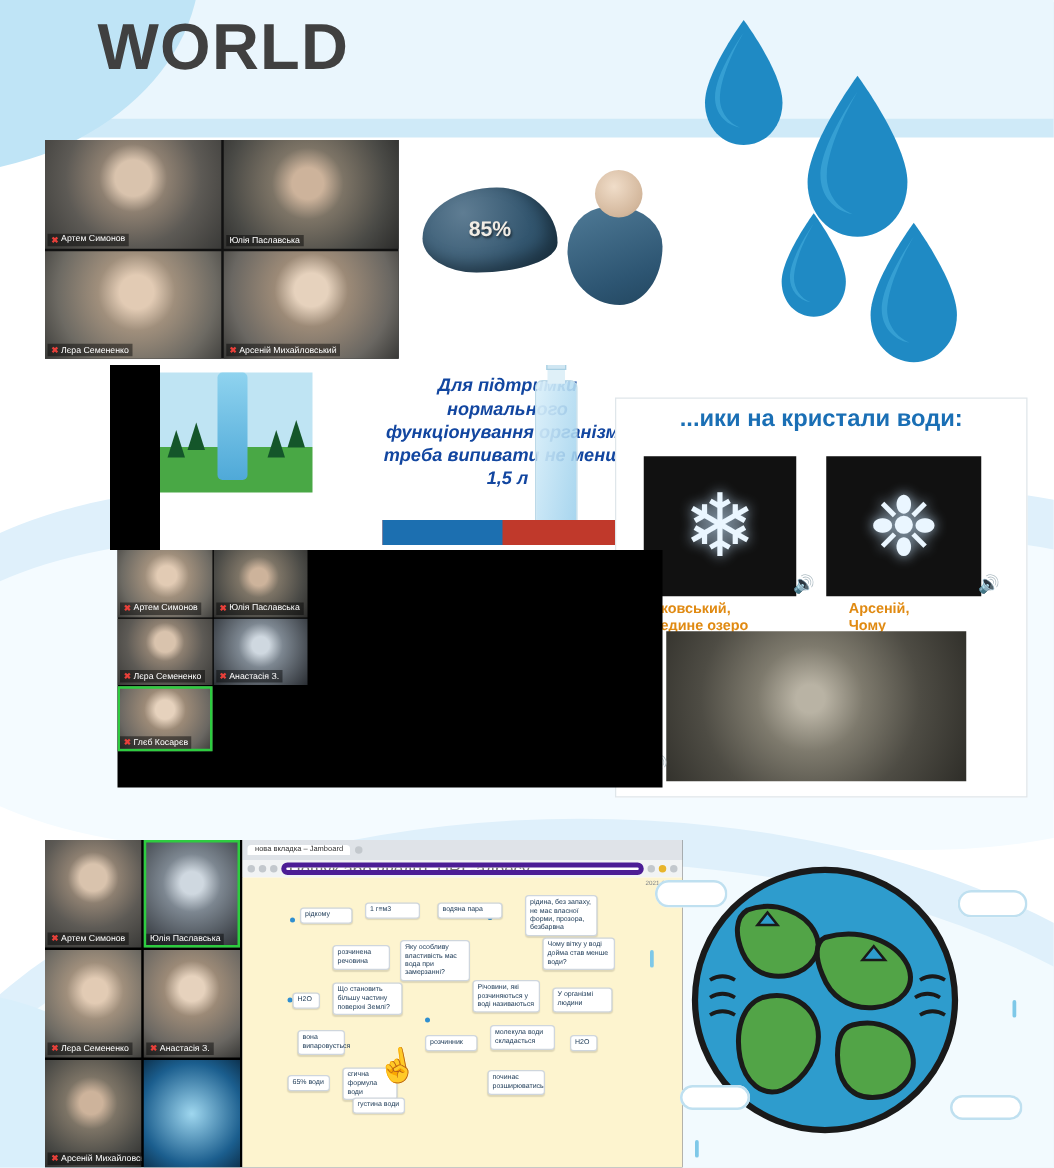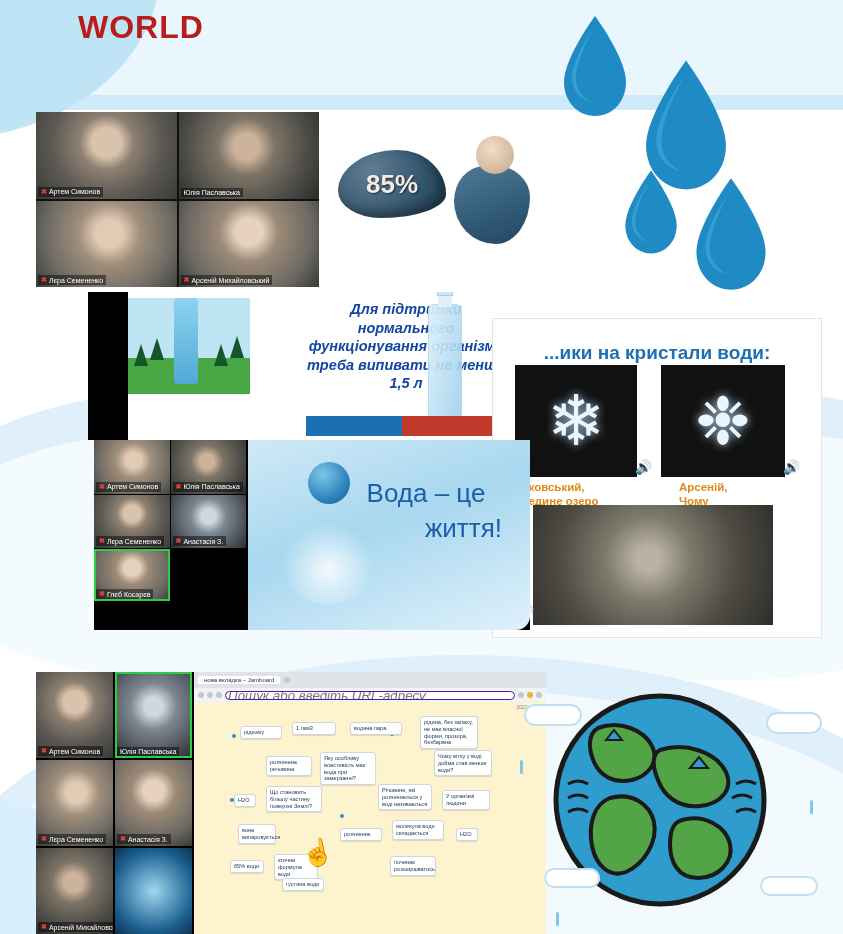--- a/index.html
+++ b/index.html
@@ -29,21 +29,21 @@
     background:#bfe4f6; border-radius:0 0 100% 0;
   }
   .corner-bl {
     position:absolute; left:-40px; bottom:-60px; width:200px; height:200px;
     background:#d9effb; border-radius:0 100% 0 0;
   }
 
   
   .title {
     position:absolute; left:78px; top:10px; z-index:6;
-    font-size:32px; font-weight:bold; color:#b91c1c;
+    font-size:52px; font-weight:bold; color:#404040;
     line-height:1.08; letter-spacing:1px;
   }
 
   
   .svgdrop { position:absolute; z-index:5; }
 
   
   .card { position:absolute; z-index:4; background:#000; overflow:hidden; }
 
   
@@ -70,21 +70,21 @@
   
   .cardB { left:330px; top:112px; width:210px; height:175px; background:transparent; }
   .brain {
     position:absolute; left:8px; top:38px; width:108px; height:68px;
     background: radial-gradient(circle at 30% 30%, #5f7d93, #33566f 60%, #24465d 100%);
     border-radius: 55% 45% 60% 40% / 60% 65% 35% 40%;
     box-shadow: inset -8px -6px 12px rgba(0,0,0,.35);
   }
   .brain .pct, .baby .pct {
     position:absolute; inset:0; display:flex; align-items:center; justify-content:center;
-    color:#f1ece4; font-size:26px; font-weight:bold;
+    color:#f1ece4; font-size:17px; font-weight:bold;
     text-shadow:1px 1px 2px rgba(0,0,0,.6);
   }
   .baby {
     position:absolute; left:120px; top:24px; width:86px; height:110px;
   }
   .baby .body {
     position:absolute; left:4px; top:30px; width:76px; height:78px;
     background: linear-gradient(160deg,#4f7a96,#2d5572 70%,#22465f);
     border-radius: 40% 45% 45% 55% / 45% 40% 60% 55%;
   }
@@ -138,21 +138,21 @@
   }
   .cardC .bluebar {
     position:absolute; left:178px; bottom:4px; width:96px; height:20px;
     background:#1c6fb0;
   }
 
   
   .cardD { left:492px; top:318px; width:330px; height:320px; background:#fff; border:1px solid #dfe6ea; }
   .cardD .hdr {
     position:absolute; left:0; top:6px; width:100%;
-    text-align:center; color:#1a6fb5; font-weight:bold; font-size:19px;margin-top:17px;
+    text-align:center; color:#1a6fb5; font-weight:bold; font-size:19px;
   }
   .cardD .ph {
     position:absolute; background:#111; overflow:hidden;
   }
   .cardD .ph1 { left:22px; top:46px; width:122px; height:112px; }
   .cardD .ph2 { left:168px; top:46px; width:124px; height:112px; }
   .cardD .ph3 { left:40px; top:186px; width:240px; height:120px;
     background: radial-gradient(circle at 48% 45%, #b9b3a4 0 8%, #7e7a6d 30%, #4e4c44 62%, #2e2d28 100%); }
   .snow {
     position:absolute; left:50%; top:50%; transform:translate(-50%,-50%);
@@ -200,21 +200,21 @@
   }
 
   
   .cardF { left:36px; top:672px; width:510px; height:262px; background:#000; }
   .cardF .left { position:absolute; left:0; top:0; width:156px; height:100%;
     display:grid; grid-template-columns:1fr 1fr; grid-template-rows:repeat(3,1fr); gap:2px; }
   .cardF .browser { position:absolute; left:158px; top:0; right:0; bottom:0; background:#fff; }
   .bbar { height:16px; background:#dfe3e8; display:flex; align-items:center; gap:4px; padding:0 4px; }
   .btab { font-size:6px; background:#fff; padding:1px 6px; border-radius:3px 3px 0 0; color:#333; white-space:nowrap; }
   .bnav { height:14px; background:#f1f3f4; display:flex; align-items:center; gap:3px; padding:0 4px; }
-  .burl { flex:1; height:9px; background:#fff; border-radius:5px; border:1px solid #4c1d95;font-style:italic; }
+  .burl { flex:1; height:9px; background:#fff; border-radius:5px; border:4px solid #4c1d95; }
   .bdot { width:6px; height:6px; border-radius:50%; background:#c3c8cd; }
   .bcanvas { position:absolute; left:0; top:30px; right:0; bottom:0; background:#fdf4cf; overflow:hidden; }
   .node {
     position:absolute; background:#fff; border:1px solid #cfd6dd; border-radius:3px;
     font-size:5.6px; color:#24405c; padding:2px 3px; line-height:1.22;
     box-shadow:0 1px 1px rgba(0,0,0,.12);
   }
   .ndot { position:absolute; width:4px; height:4px; border-radius:50%; background:#2f8fd0; }
   .stamp { position:absolute; right:4px; top:2px; font-size:5px; color:#7a7f85; }
   .cursor { position:absolute; left:108px; top:136px; font-size:26px; color:#2f74c0; transform:rotate(-10deg); }
@@ -382,28 +382,20 @@
   <div class="grid2">
     <div class="ztile f4 active">
       <div class="zname">
         <span class="zmic">✖</span>
         <span>Глєб Косарєв</span>
       </div>
     </div>
     <div class="ztile" style="background:#000"></div>
   </div>
 
-  <div class="slide">
-    <div class="globe"></div>
-    <div class="hand"></div>
-    <div class="txt">
-      <div>Вода – це</div>
-      <div style="text-align:right;padding-right:14px;">життя!</div>
-    </div>
-  </div>
 </div>
 
 <div class="card cardF">
   <div class="left">
     <div class="ztile f1">
       <div class="zname">
         <span class="zmic">✖</span>
         <span>Артем Симонов</span>
       </div>
     </div>

